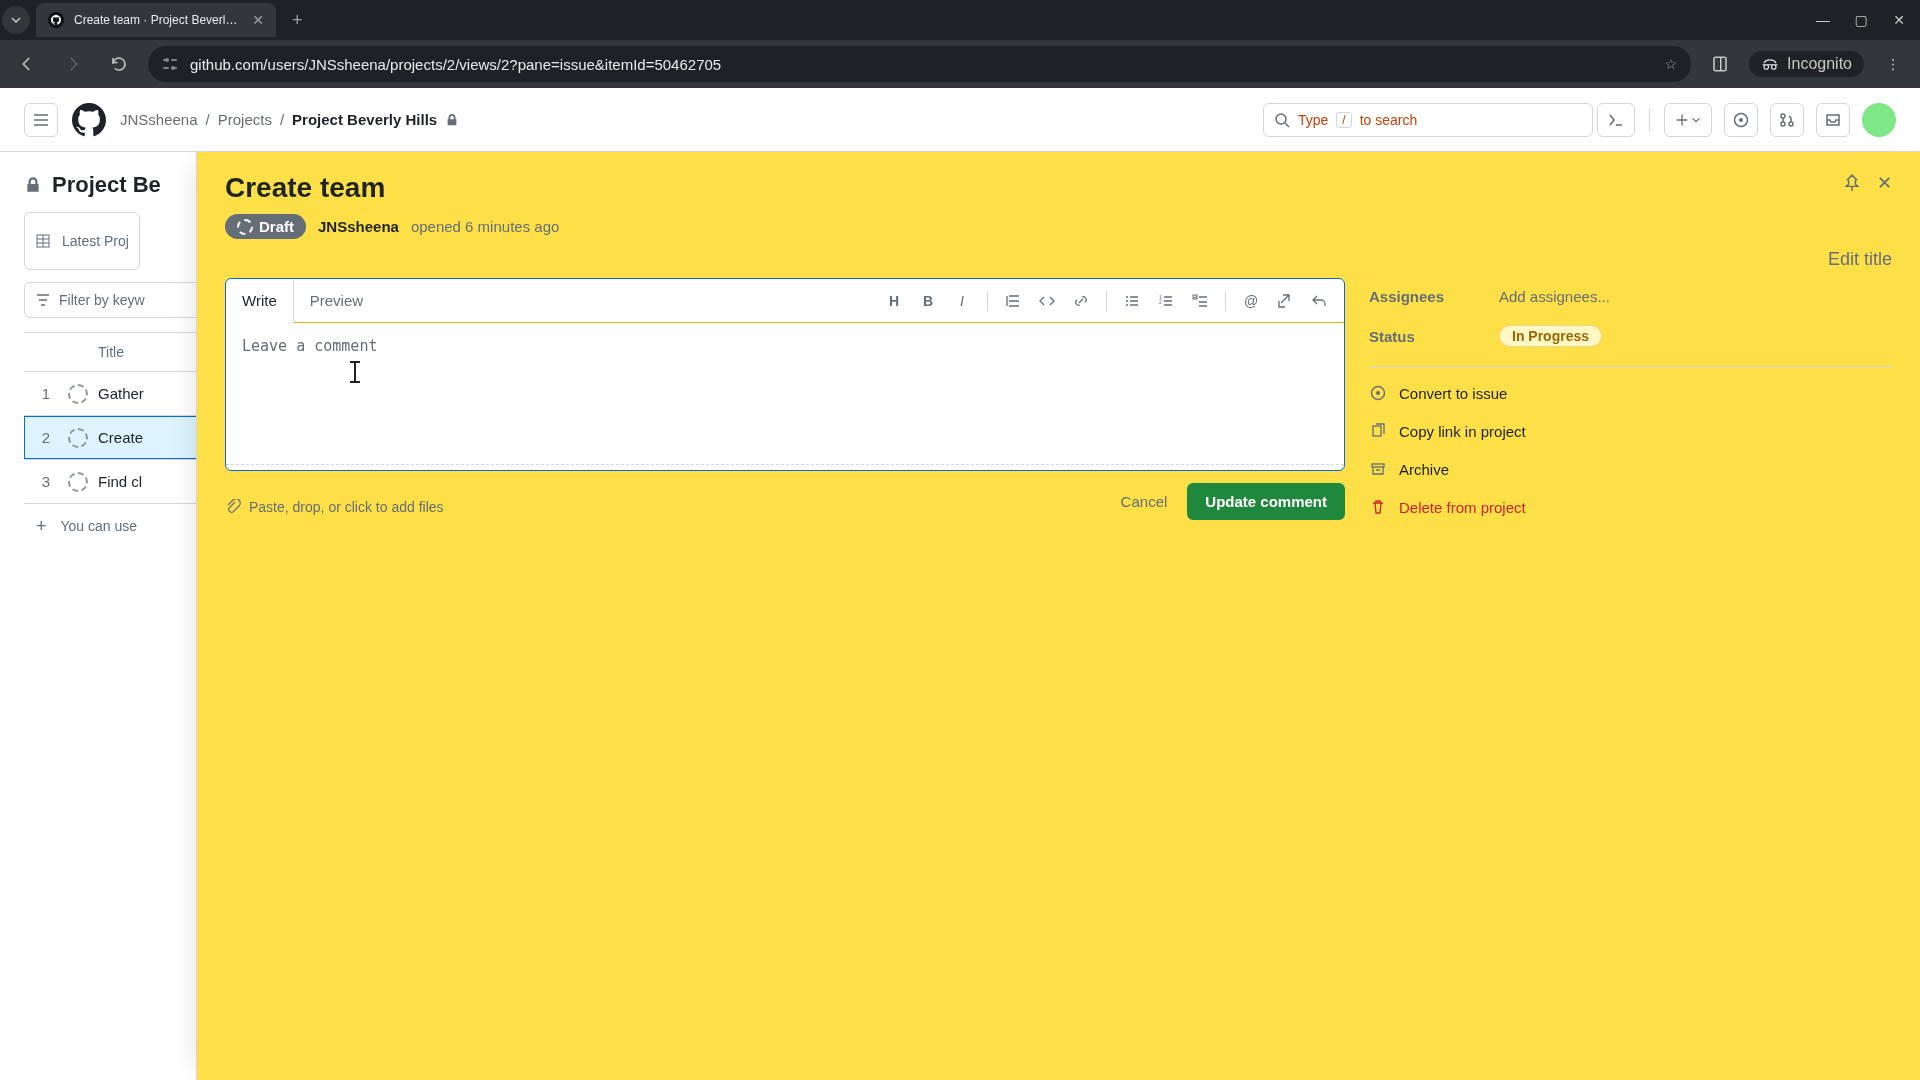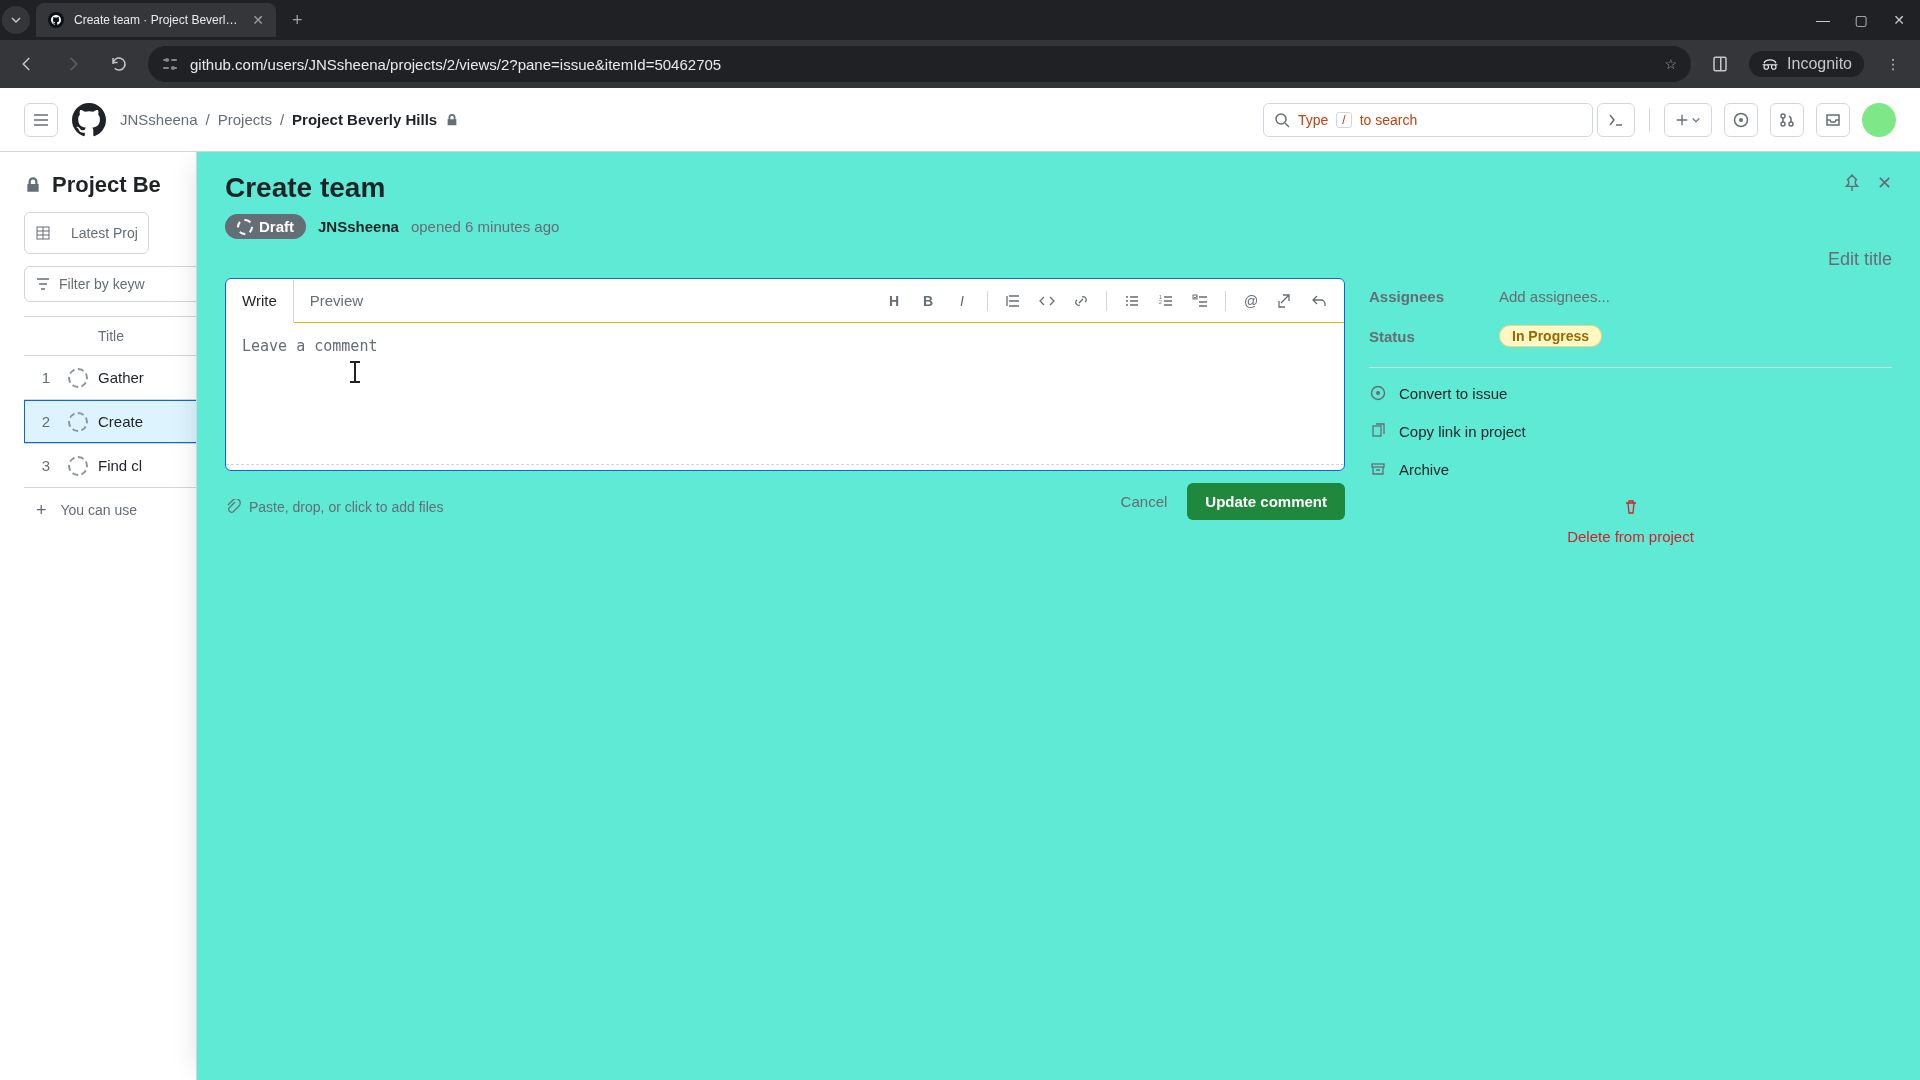--- a/index.html
+++ b/index.html
@@ -45,34 +45,34 @@
 .cmd-btn { width:38px; height:34px; border:1px solid #d0d7de; border-top-left-radius:0; border-bottom-left-radius:0; border-radius:6px; margin-left:-8px; display:flex; align-items:center; justify-content:center; color:#656d76; }
 .hdr-sep { width:1px; height:24px; background:#d0d7de; margin:0 2px; }
 .icon-btn { width:34px; height:34px; border:1px solid #d0d7de; border-radius:6px; display:flex; align-items:center; justify-content:center; color:#656d76; }
 .add-btn { width:48px; height:34px; border:1px solid #d0d7de; border-radius:6px; display:flex; align-items:center; justify-content:center; gap:2px; color:#656d76; }
 .avatar { width:34px; height:34px; border-radius:50%; background:#7ee787; }
 
 
 .proj-bg { padding:20px 24px 0 24px; }
 .proj-title-row { display:flex; align-items:center; gap:10px; font-size:22px; font-weight:600; }
 .tabs-row { margin-top:14px; display:flex; align-items:center; gap:12px; font-size:14px; color:#656d76; }
-.tab-pill { display:flex; align-items:center; gap:20px; border:1px solid #d0d7de; border-radius:6px; padding:12px 10px; background:#fff; }
+.tab-pill { display:flex; align-items:center; gap:11px; border:1px solid #d0d7de; border-radius:6px; padding:20px 10px; background:#fff; }
 .filter-row { margin-top:12px; }
 .filter-box { height:36px; border:1px solid #d0d7de; border-radius:6px; display:flex; align-items:center; gap:8px; padding:0 10px; color:#656d76; font-size:14px; }
 .table-hdr { margin-top:14px; border-top:1px solid #d0d7de; border-bottom:1px solid #d0d7de; display:flex; align-items:center; height:40px; font-size:14px; color:#656d76; }
 .table-hdr .num-col { width:44px; }
 .table-row { display:flex; align-items:center; height:44px; border-bottom:1px solid #d0d7de; font-size:15px; }
 .table-row.selected { background:#ddf4ff; box-shadow: inset 0 0 0 1px #0969da; }
 .table-row .num-col { width:44px; text-align:center; color:#656d76; }
 .table-row .draft-icn { width:20px; height:20px; border:2px dashed #8c959f; border-radius:50%; margin-right:10px; }
 .add-row { display:flex; align-items:center; height:44px; gap:14px; color:#656d76; padding-left:12px; }
 .add-row .plus { font-size:18px; }
 
 
-.side-panel { position:absolute; top:64px; right:0; bottom:0; width:1724px; background:#5eead4; border-left:1px solid #d0d7de; box-shadow:-12px 0 24px -12px rgba(0,0,0,.12); display:flex; flex-direction:column; }
+.side-panel { position:absolute; top:64px; right:0; bottom:0; width:1724px; background:#fde047; border-left:1px solid #d0d7de; box-shadow:-12px 0 24px -12px rgba(0,0,0,.12); display:flex; flex-direction:column; }
 .panel-top { display:flex; align-items:flex-start; padding:20px 28px 10px 28px; }
 .panel-title-area { flex:1; }
 .panel-title { font-size:28px; font-weight:600; margin-bottom:10px; }
 .meta-line { display:flex; align-items:center; gap:12px; font-size:15px; }
 .draft-badge { display:flex; align-items:center; gap:6px; background:#656d76; color:#fff; border-radius:16px; padding:4px 12px; font-weight:600; }
 .draft-badge .dash-circ { width:16px; height:16px; border:2px dashed #fff; border-radius:50%; }
 .author { font-weight:600; color:#1f2328; }
 .opened-ago { color:#656d76; }
 .panel-top-icons { display:flex; align-items:center; gap:16px; color:#656d76; }
 .edit-title-link { font-size:18px; color:#656d76; }
@@ -95,21 +95,21 @@
 .attach-line { display:flex; align-items:center; gap:8px; margin-top:10px; color:#656d76; font-size:14px; }
 .btn-cancel { color:#656d76; font-size:15px; background:none; border:none; cursor:pointer; }
 .btn-primary { background:#1f883d; color:#fff; border:none; border-radius:6px; padding:10px 18px; font-size:15px; font-weight:600; cursor:pointer; }
 
 .sb-row { display:flex; align-items:center; padding:10px 0; font-size:15px; }
 .sb-label { width:130px; color:#656d76; font-weight:600; }
 .sb-val-muted { color:#656d76; }
 .status-pill { background:#fff8c5; color:#9a6700; border:1px solid rgba(212,167,44,.4); border-radius:16px; padding:2px 12px; font-size:14px; font-weight:700; }
 .sb-divider { border-top:1px solid #d0d7de; margin:10px 0 6px 0; }
 .sb-action { display:flex; align-items:center; gap:12px; padding:10px 0; font-size:15px; color:#1f2328; cursor:pointer; }
-.sb-action.danger { color:#cf222e;flex-direction:column; }
+.sb-action.danger { color:#cf222e; }
 .sb-icn { width:18px; height:18px; display:flex; align-items:center; justify-content:center; color:#656d76; }
 .sb-action.danger .sb-icn { color:#cf222e; }
 
 
 .text-caret { position:absolute; width:2px; height:22px; background:#1f2328; }
 .text-caret::before, .text-caret::after { content:""; position:absolute; left:-4px; width:10px; height:2px; background:#1f2328; }
 .text-caret::before { top:0; }
 .text-caret::after { bottom:0; }
 
 svg { display:block; }

